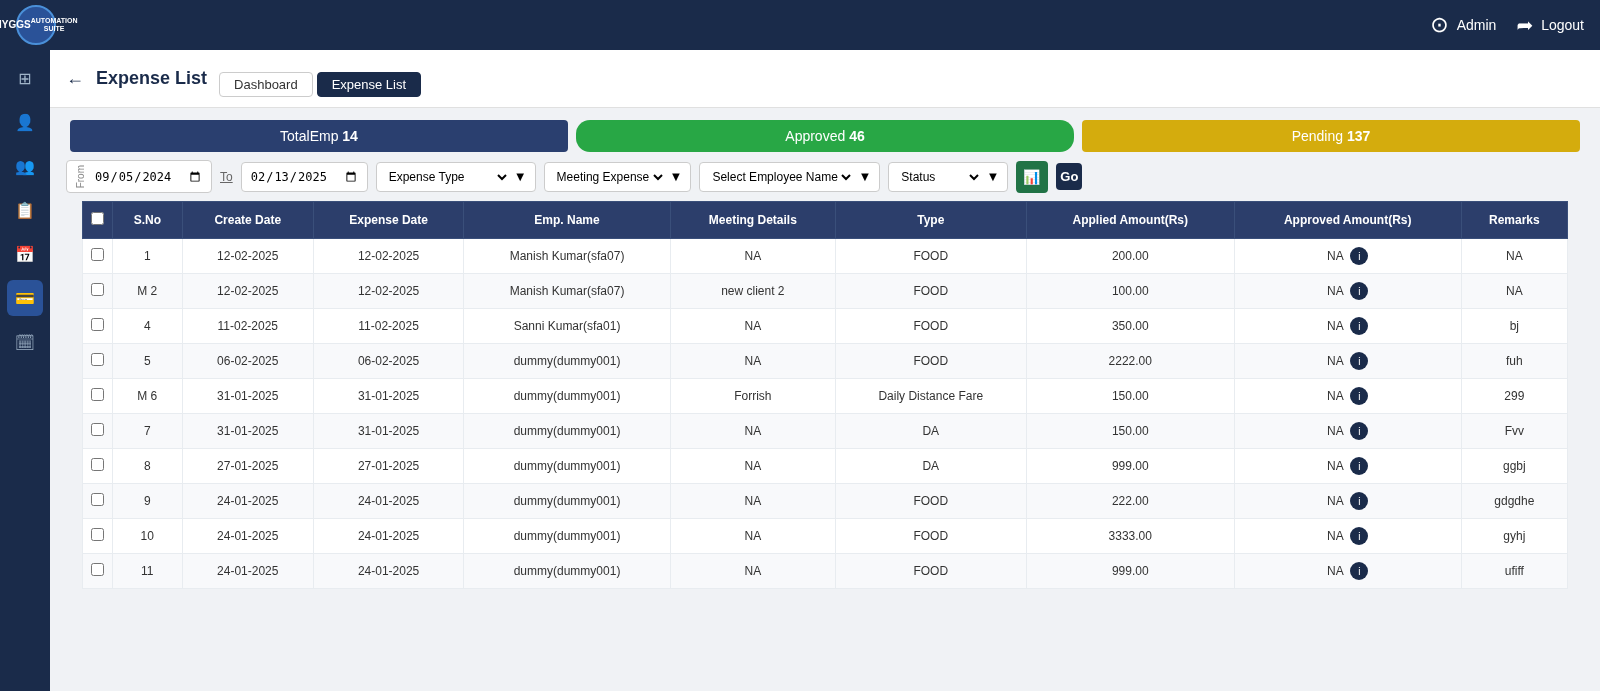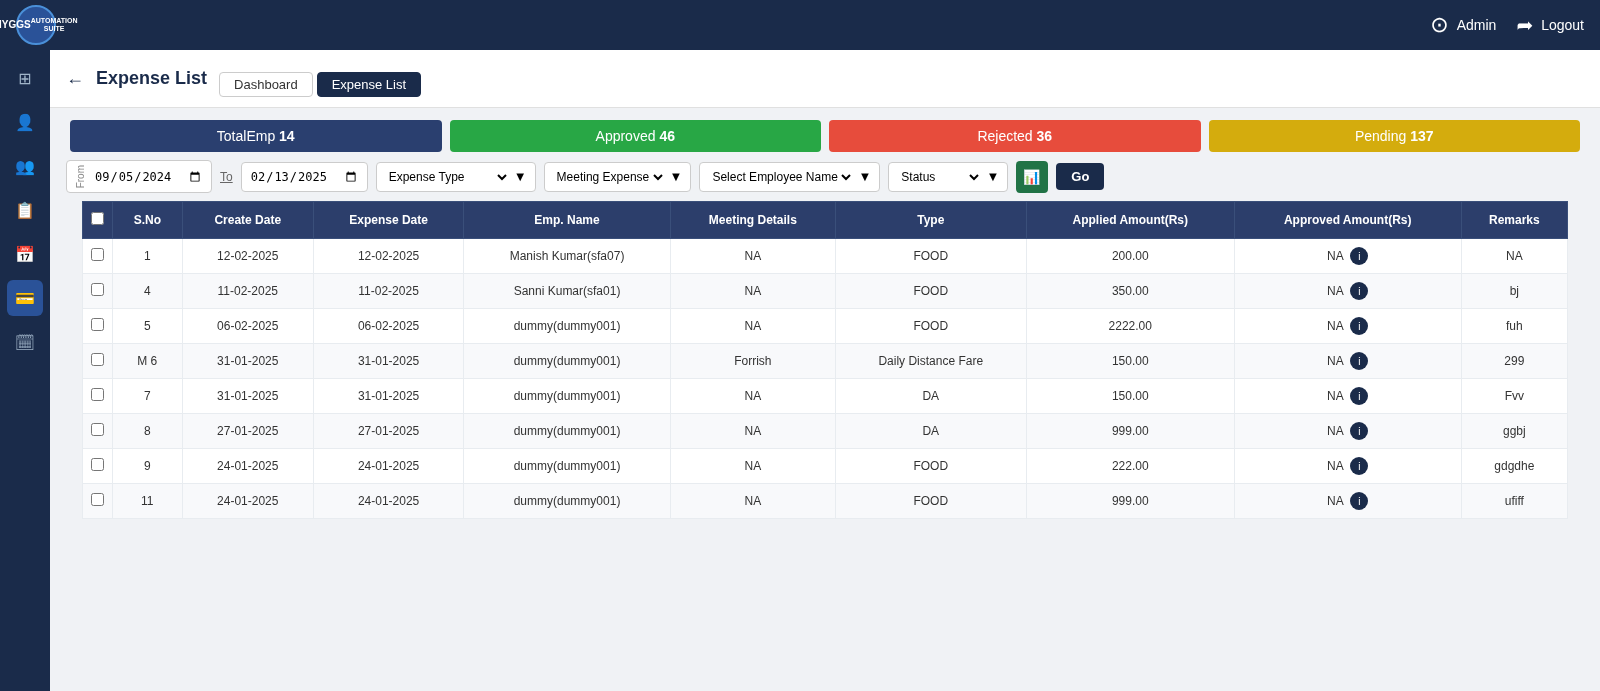--- a/index.html
+++ b/index.html
@@ -84,21 +84,21 @@
     
     .stats-bar {
       display: flex; gap: 0; margin: 12px 16px 8px;
     }
     .stat-badge {
       flex: 1; text-align: center; padding: 8px 16px;
       font-size: 14px; font-weight: 600; color: white;
       border-radius: 4px; margin: 0 4px;
     }
     .stat-badge.total { background: #2a3f6f; }
-    .stat-badge.approved { background: #28a745; }
+    .stat-badge.approved { background: #28a745; border-radius: 14px; }
     .stat-badge.rejected { background: #e74c3c; }
     .stat-badge.pending { background: #d4ac0d; }
     .stat-badge .label { font-weight: 400; }
     .stat-badge .value { font-weight: 700; }
 
     
     .filters-row {
       display: flex; gap: 8px; align-items: center; padding: 0 16px 8px;
     }
     .filter-date-group {
@@ -116,21 +116,21 @@
     .filter-select select {
       border: none; outline: none; font-size: 12px; background: transparent; cursor: pointer; flex: 1;
     }
     .excel-btn {
       background: #217346; border: none; border-radius: 4px;
       width: 32px; height: 32px; display: flex; align-items: center; justify-content: center;
       cursor: pointer; color: white; font-size: 14px;
     }
     .go-btn {
       background: #1a2b4a; color: white; border: none; border-radius: 4px;
-      padding: 6px 15px; cursor: pointer; font-size: 13px; font-weight: 600;
+      padding: 6px 4px; cursor: pointer; font-size: 13px; font-weight: 600;
     }
     .date-separator { color: #666; font-size: 12px; text-decoration: underline; }
 
     
     .table-wrapper { flex: 1; overflow: auto; padding: 0 32px; }
     table { width: 100%; border-collapse: collapse; background: white; }
     thead tr { background: #2c3e6b; color: white; }
     thead th {
       padding: 10px 8px; text-align: center; font-size: 12px; font-weight: 600;
       border: 1px solid #3a4f7a;
@@ -197,23 +197,20 @@
         <button class="breadcrumb-tab active">Expense List</button>
       </div>
     </div>
 
     <div class="stats-bar">
       <div class="stat-badge total">
         <span class="label">TotalEmp</span>&nbsp;<span class="value">14</span>
       </div>
       <div class="stat-badge approved">
         <span class="label">Approved</span>&nbsp;<span class="value">46</span>
-      </div>
-      <div class="stat-badge rejected">
-        <span class="label">Rejected</span>&nbsp;<span class="value">36</span>
       </div>
       <div class="stat-badge pending">
         <span class="label">Pending</span>&nbsp;<span class="value">137</span>
       </div>
     </div>
 
     <div class="filters-row">
       <div class="filter-date-group">
         <label>From</label>
         <input type="date" value="2024-09-05" style="">
@@ -294,20 +291,37 @@
     <td>
       NA
       <button class="info-btn">i</button>
     </td>
     <td>NA</td>
   </tr>
             <tr>
     <td class="checkbox-cell">
       <input type="checkbox" style="">
     </td>
+    <td>M 2</td>
+    <td>12-02-2025</td>
+    <td>12-02-2025</td>
+    <td>Manish Kumar(sfa07)</td>
+    <td>new client 2</td>
+    <td>FOOD</td>
+    <td>100.00</td>
+    <td>
+      NA
+      <button class="info-btn">i</button>
+    </td>
+    <td>NA</td>
+  </tr>
+            <tr>
+    <td class="checkbox-cell">
+      <input type="checkbox" style="">
+    </td>
     <td>4</td>
     <td>11-02-2025</td>
     <td>11-02-2025</td>
     <td>Sanni Kumar(sfa01)</td>
     <td>NA</td>
     <td>FOOD</td>
     <td>350.00</td>
     <td>
       NA
       <button class="info-btn">i</button>
@@ -396,20 +410,37 @@
     <td>
       NA
       <button class="info-btn">i</button>
     </td>
     <td>gdgdhe</td>
   </tr>
             <tr>
     <td class="checkbox-cell">
       <input type="checkbox" style="">
     </td>
+    <td>10</td>
+    <td>24-01-2025</td>
+    <td>24-01-2025</td>
+    <td>dummy(dummy001)</td>
+    <td>NA</td>
+    <td>FOOD</td>
+    <td>3333.00</td>
+    <td>
+      NA
+      <button class="info-btn">i</button>
+    </td>
+    <td>gyhj</td>
+  </tr>
+            <tr>
+    <td class="checkbox-cell">
+      <input type="checkbox" style="">
+    </td>
     <td>11</td>
     <td>24-01-2025</td>
     <td>24-01-2025</td>
     <td>dummy(dummy001)</td>
     <td>NA</td>
     <td>FOOD</td>
     <td>999.00</td>
     <td>
       NA
       <button class="info-btn">i</button>

